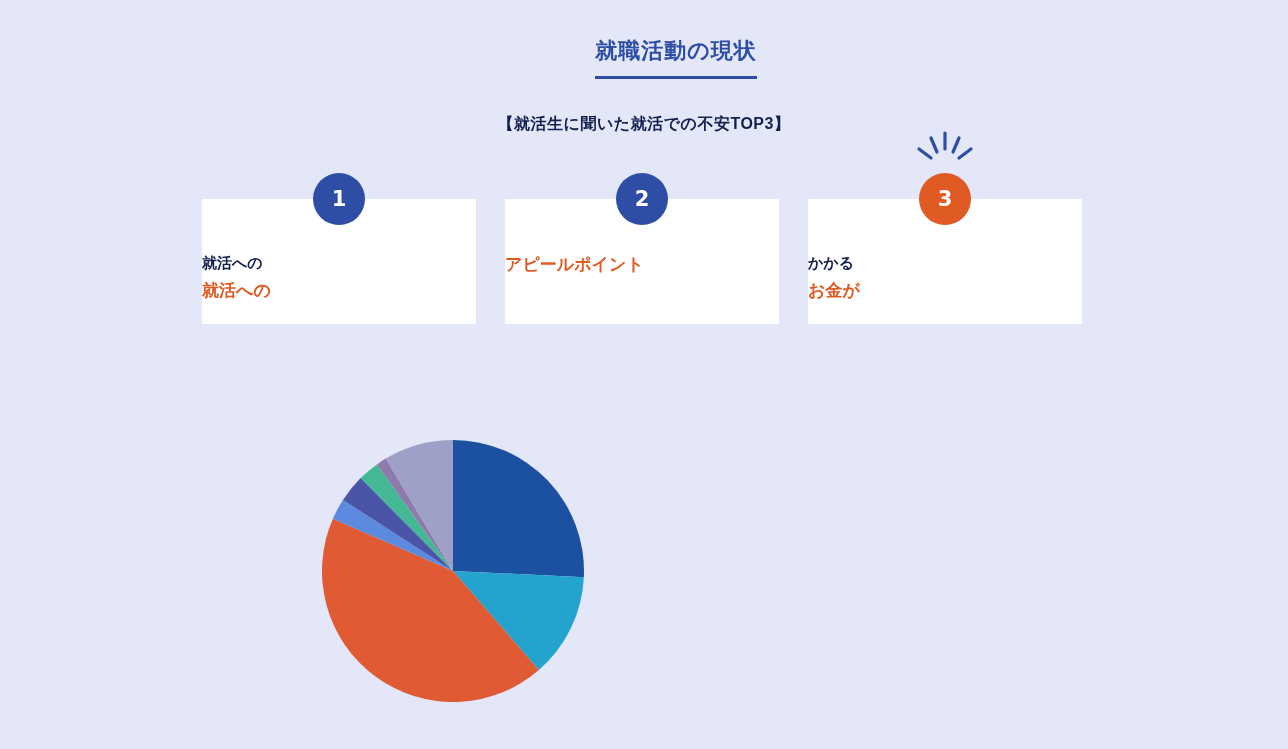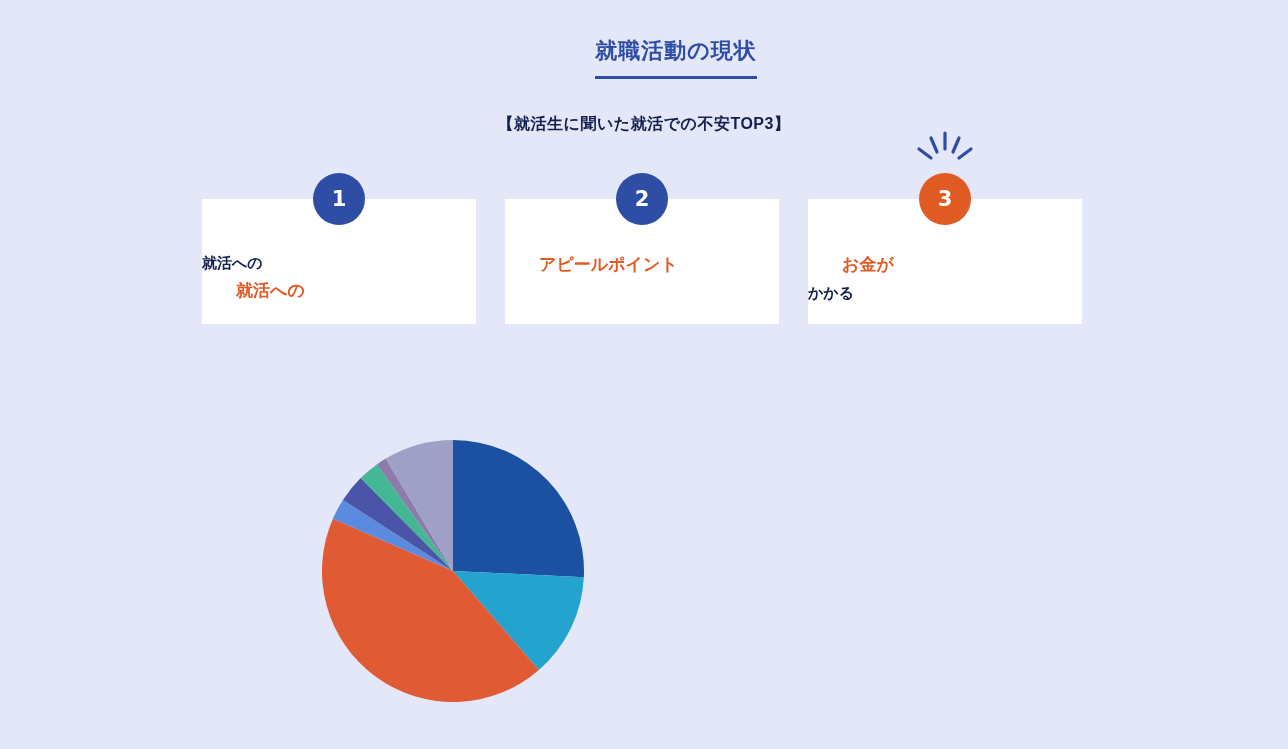--- a/index.html
+++ b/index.html
@@ -42,21 +42,21 @@
   .card.c2{left:303px;}
   .card.c3{left:606px;}
   .card-body{
     position:absolute;left:0;right:0;top:40px;text-align:left;
     line-height:1.75;
     margin-top:11px;
   }
   .card-line{font-size:15px;font-weight:bold;display:block;}
   .card-line.big{font-size:17px;}
   .t-navy{color:#13204f;}
-  .t-orange{color:#e05a23;padding-left:34px;}
+  .t-orange{color:#e05a23;}
 
   .badge{
     position:absolute;top:-26px;left:50%;transform:translateX(-50%);
     width:52px;height:52px;border-radius:50%;
     display:flex;align-items:center;justify-content:center;
     color:#ffffff;font-size:21px;font-weight:bold;
     font-family:"DejaVu Sans",sans-serif;
   }
   .badge.navy{background:#2e4da5;}
   .badge.orange{background:#e05a23;}
@@ -106,22 +106,22 @@
         <g stroke="#2e4da5" stroke-width="3.2" stroke-linecap="round">
           <line x1="35" y1="6" x2="35" y2="22"></line>
           <line x1="21" y1="11" x2="27" y2="25"></line>
           <line x1="49" y1="11" x2="43" y2="25"></line>
           <line x1="9" y1="22" x2="21" y2="31"></line>
           <line x1="61" y1="22" x2="49" y2="31"></line>
         </g>
       </svg>
       <div class="badge orange">3</div>
       <div class="card-body">
+        <span class="card-line t-navy">かかる</span>
         <span class="card-line big t-orange">お金が</span>
-        <span class="card-line t-navy">かかる</span>
       </div>
     </div>
 
   </div>
 
   <div class="chart-area">
 
     <div class="pie">
       <svg width="262" height="262" viewBox="0 0 262 262">
         <g id="pie-slices">

